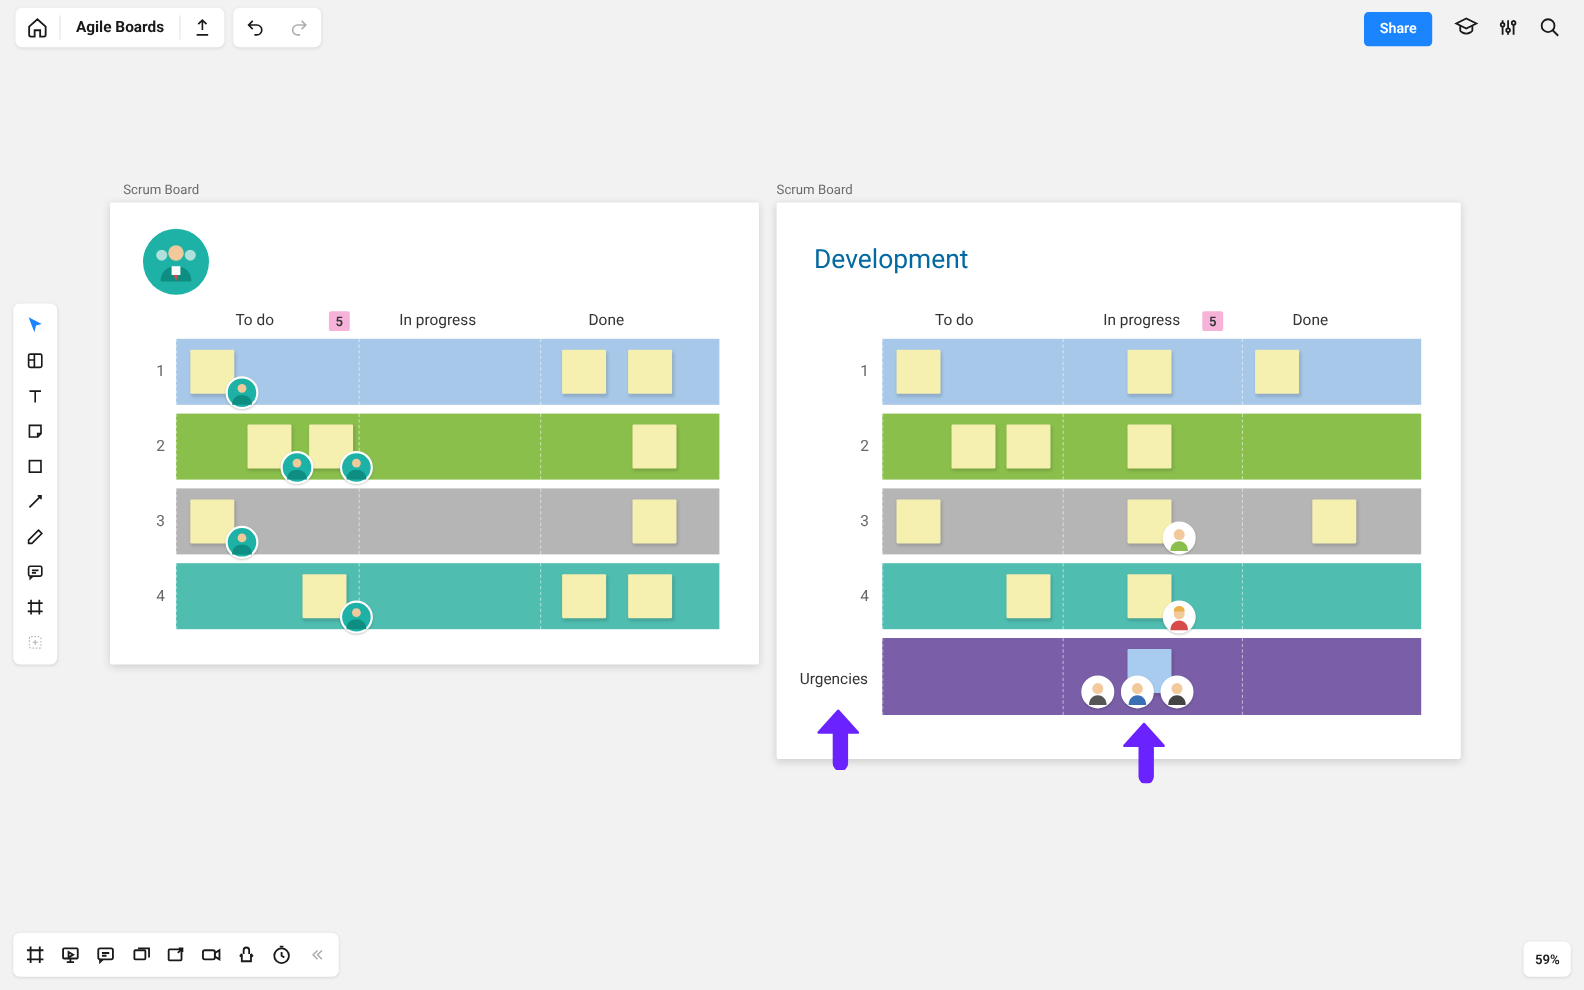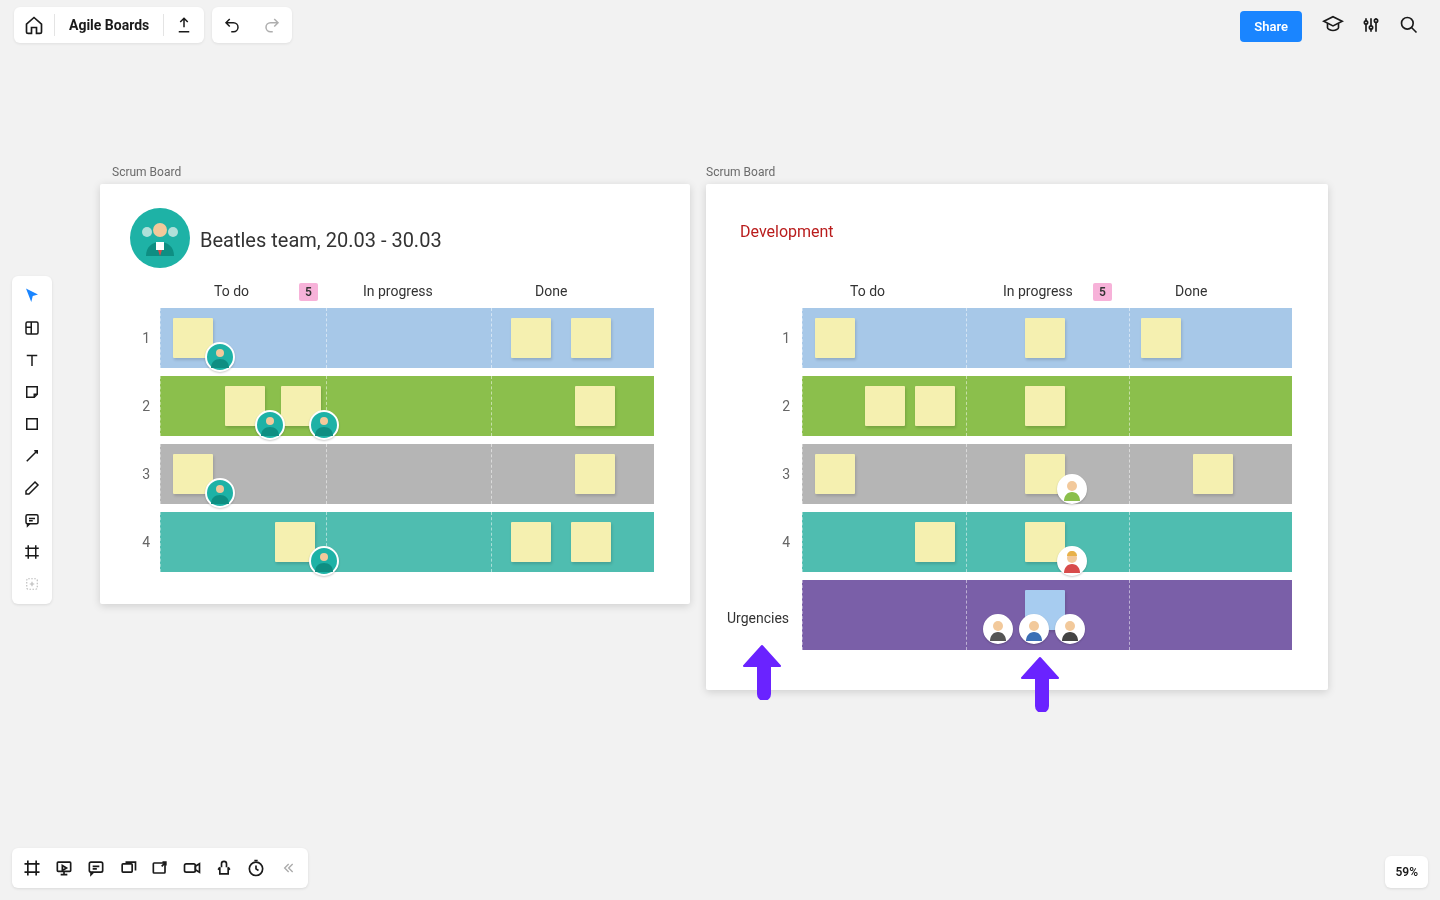--- a/index.html
+++ b/index.html
@@ -58,21 +58,20 @@
   <div class="team-avatar">
     <svg width="44" height="44" viewBox="0 0 44 44">
         <circle cx="22" cy="14" r="7" fill="#f2c99b"></circle>
         <path d="M8 40c0-9 6-14 14-14s14 5 14 14" fill="#0e8e82"></path>
         <rect x="18" y="26" width="8" height="8" fill="#fff"></rect>
         <path d="M20 34l2 6 2-6" fill="#d84b4b"></path>
         <circle cx="9" cy="16" r="5" fill="#bfe4df" opacity=".9"></circle>
         <circle cx="35" cy="16" r="5" fill="#bfe4df" opacity=".9"></circle>
       </svg>
   </div>
-  <div class="team-title">Beatles team, 20.03 - 30.03</div>
 
   <div class="col-head" style="left:214px;top:283px">To do</div>
   <div class="badge" style="left:299px;top:283px">5</div>
   <div class="col-head" style="left:363px;top:283px">In progress</div>
   <div class="col-head" style="left:535px;top:283px">Done</div>
 
   <div class="row-num" style="left:130px;top:330px">1</div>
   <div class="row-num" style="left:130px;top:398px">2</div>
   <div class="row-num" style="left:130px;top:466px">3</div>
   <div class="row-num" style="left:130px;top:534px">4</div>
@@ -130,21 +129,21 @@
     <div class="mini-av" style="left:148px;top:34px">
         <svg width="26" height="26" viewBox="0 0 26 26">
           <circle cx="13" cy="9" r="4" fill="#f2c99b"></circle>
           <path d="M4 24c0-6 4-9 9-9s9 3 9 9" fill="#0e8e82"></path>
         </svg>
       </div>
   </div>
 
   <div class="frame-label" style="left:706px;top:165px">Scrum Board</div>
   <div class="frame" style="left:706px;top:184px;width:622px;height:506px"></div>
-  <div style="position:absolute;left:740px;top:222px;font-size:16px;color:#b91c1c">Development</div>
+  <div style="position:absolute;left:740px;top:222px;font-size:24px;color:#0369a1">Development</div>
 
   <div class="col-head" style="left:850px;top:283px">To do</div>
   <div class="col-head" style="left:1003px;top:283px">In progress</div>
   <div class="badge" style="left:1093px;top:283px">5</div>
   <div class="col-head" style="left:1175px;top:283px">Done</div>
 
   <div class="row-num" style="left:770px;top:330px">1</div>
   <div class="row-num" style="left:770px;top:398px">2</div>
   <div class="row-num" style="left:770px;top:466px">3</div>
   <div class="row-num" style="left:770px;top:534px">4</div>

